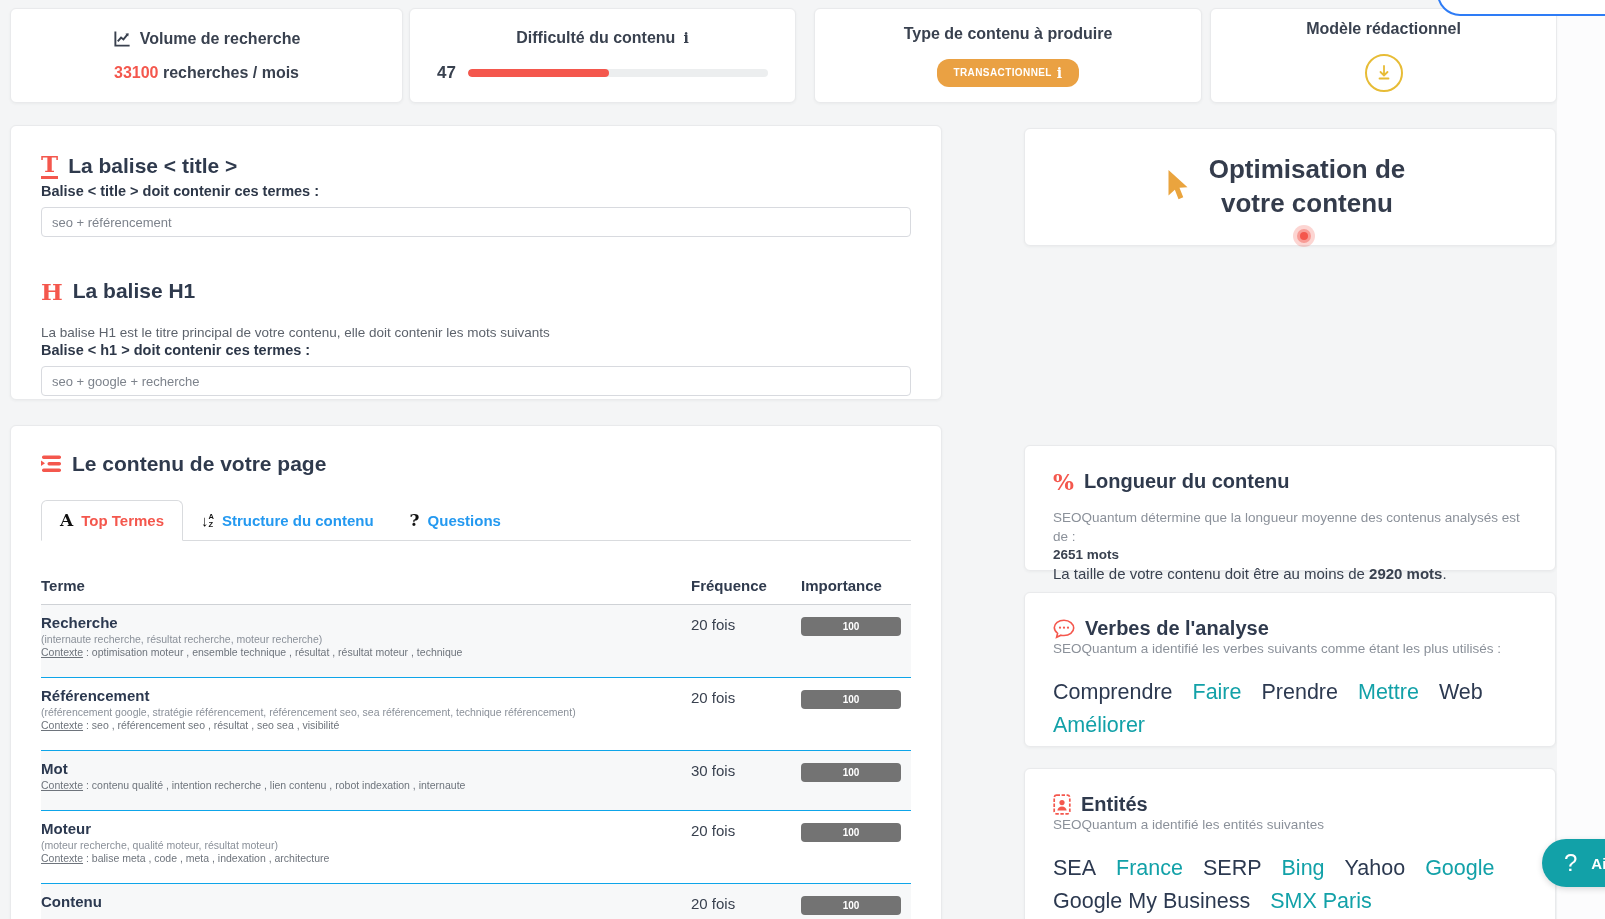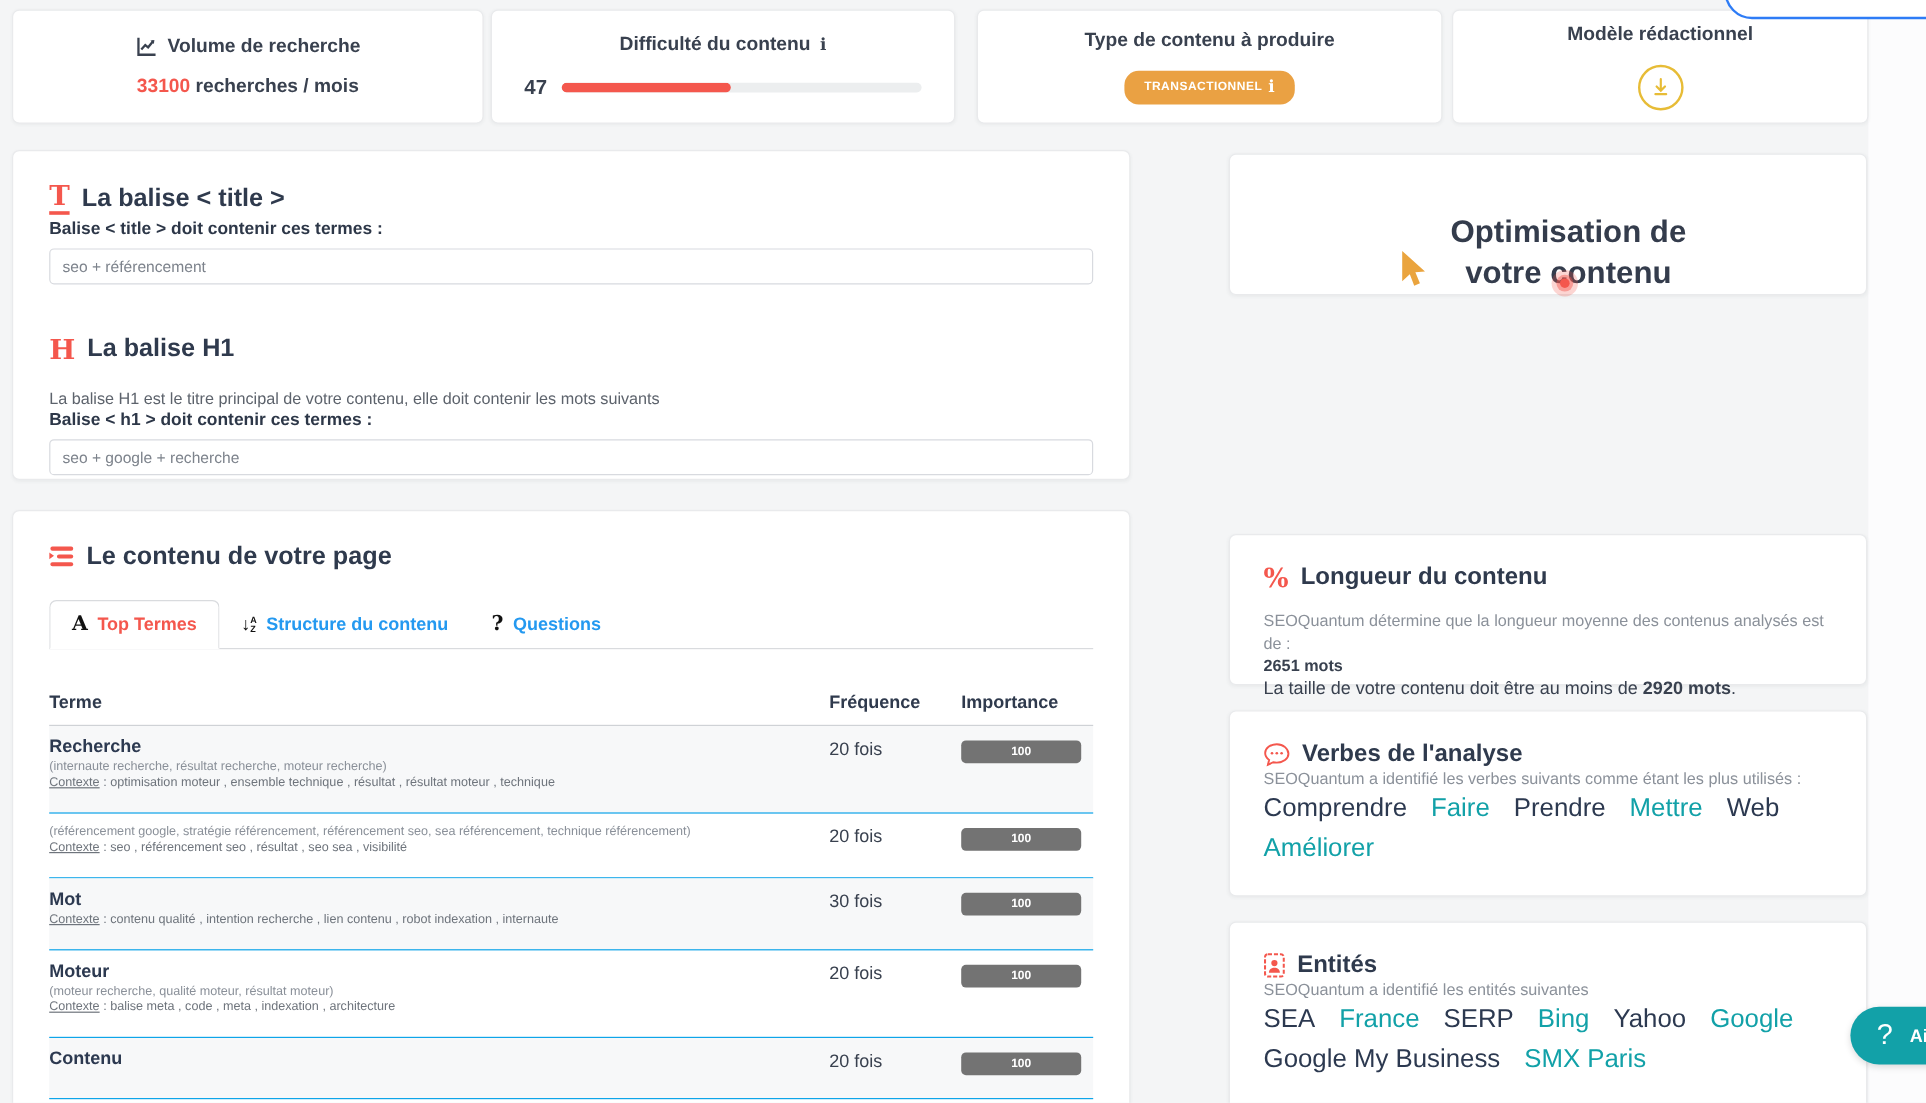--- a/index.html
+++ b/index.html
@@ -82,34 +82,34 @@
   .context { font-size:10.5px; color:#6e747c; }
   .ctx-label { text-decoration:underline; cursor:pointer; }
   .cell-freq { width:110px; font-size:15px; color:#39414f; padding-top:2px; }
   .cell-imp { width:110px; padding-top:3px; }
   .pill {
     width:100px; height:19px; background:#737373; border-radius:4px; color:#fff;
     font-size:10px; font-weight:700; text-align:center; line-height:19px;
   }
 
   
-  .opt-card { display:flex; align-items:flex-end; justify-content:center; gap:4px; }
+  .opt-card { display:flex; align-items:center; justify-content:center; gap:4px; }
   .opt-title { font-size:26px; font-weight:700; color:#343c4c; text-align:center; max-width:220px; line-height:1.3; }
   .pulse-dot { position:absolute; left:50.5%; bottom:-2px; width:22px; height:22px; border-radius:50%;
     background:rgba(244,87,77,.25); display:flex; align-items:center; justify-content:center; }
   .pulse-dot .mid { width:14px; height:14px; border-radius:50%; background:rgba(244,87,77,.45);
     display:flex; align-items:center; justify-content:center; }
   .pulse-dot .core { width:8px; height:8px; border-radius:50%; background:#f4574d; }
 
   .r-title { font-size:20px; font-weight:800; color:#2f3a4d; display:flex; align-items:center; gap:10px; }
   .r-desc { font-size:13.5px; color:#8b919a; line-height:1.4; }
   .avg-line { font-size:13.5px; font-weight:800; color:#39414f; }
   .req-line { font-size:15px; color:#39414f; margin-top:3px; }
   .req-line b { font-weight:800; }
-  .words { margin-top:2px; display:flex; flex-wrap:wrap; column-gap:20px; row-gap:8px; font-size:21.5px; }
+  .words { margin-top:21px; display:flex; flex-wrap:wrap; column-gap:20px; row-gap:8px; font-size:21.5px; }
   .word { cursor:pointer; }
   .word.dark { color:#2c3950; }
   .word.teal { color:#12a1a8; }
 
   
   .blue-arc {
     position:absolute; left:1437px; top:-30px; width:240px; height:46px;
     background:#fff; border:2px solid #2e7cf6; border-radius:23px; z-index:5;
   }
   .help-pill {
@@ -248,20 +248,21 @@
         </div>
       </div>
       <div class="cell-freq">20 fois</div>
       <div class="cell-imp">
           <div class="pill">100</div>
         </div>
     </div>
 
     <div class="trow">
       <div class="col-term">
+        <div class="term">Référencement</div>
         <div class="variants">(référencement google, stratégie référencement, référencement seo, sea référencement, technique référencement)</div>
         <div class="context">
           <span class="ctx-label">Contexte</span><span class="ctx-sep"> : </span><span class="ctx-text">seo , référencement seo , résultat , seo sea , visibilité</span>
         </div>
       </div>
       <div class="cell-freq">20 fois</div>
       <div class="cell-imp">
           <div class="pill">100</div>
         </div>
     </div>

